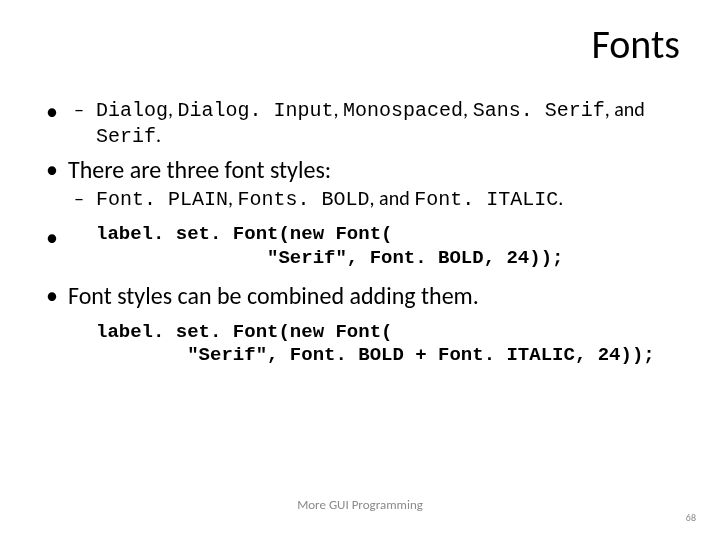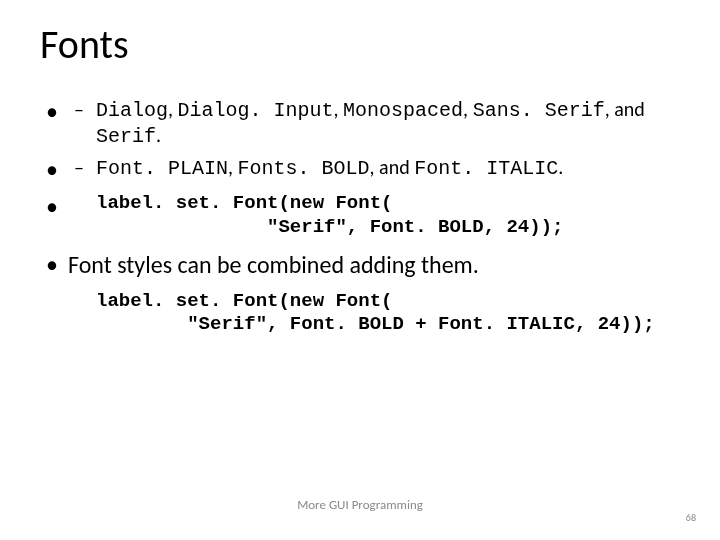--- a/index.html
+++ b/index.html
@@ -6,21 +6,21 @@
   body {
     width: 720px;
     height: 540px;
     background: #fff;
     font-family: Calibri, Arial, sans-serif;
     color: #000;
     position: relative;
     padding: 20px 40px 40px 40px;
   }
   .title {
-    text-align: left;
+    text-align: right;
     font-size: 40px;
     font-weight: 400;
     margin-bottom: 28px;
   }
   ul.top { list-style: none; }
   ul.top > li {
     position: relative;
     padding-left: 28px;
     font-size: 24px;
     margin-bottom: 4px;
@@ -83,20 +83,21 @@
 
   <li>
     <ul class="sub">
       <li>
         <span class="mono">Dialog</span><span>, </span><span class="mono">Dialog. Input</span><span>, </span><span class="mono">Monospaced</span><span>, </span><span class="mono">Sans. Serif</span><span>, and </span><span class="mono">Serif</span><span>.</span>
       </li>
     </ul>
   </li>
 
   <li>
+    <span>There are three font styles:</span>
     <ul class="sub">
       <li>
         <span class="mono">Font. PLAIN</span><span>, </span><span class="mono">Fonts. BOLD</span><span>, and </span><span class="mono">Font. ITALIC</span><span>.</span>
       </li>
     </ul>
   </li>
 
   <li>
     <div class="codeblock">label. set. Font(new Font(
                "Serif", Font. BOLD, 24));</div>

